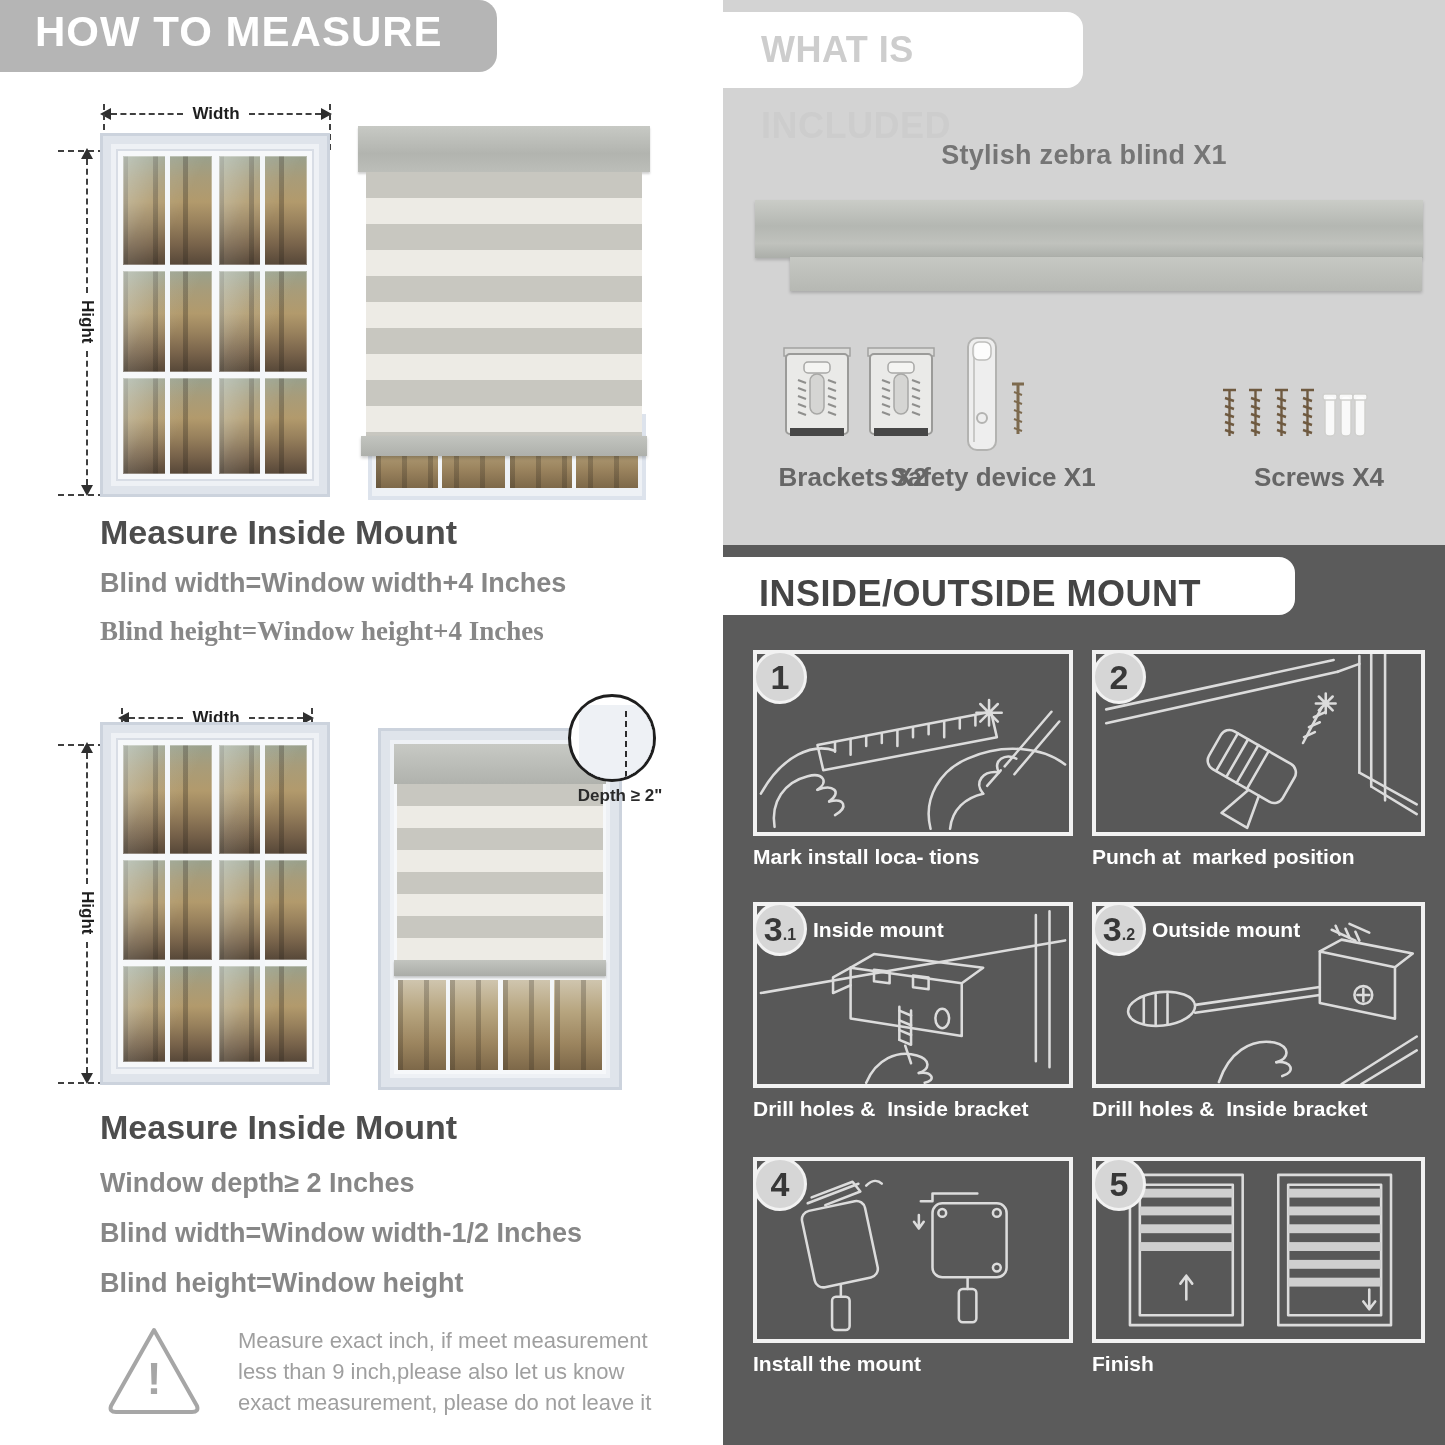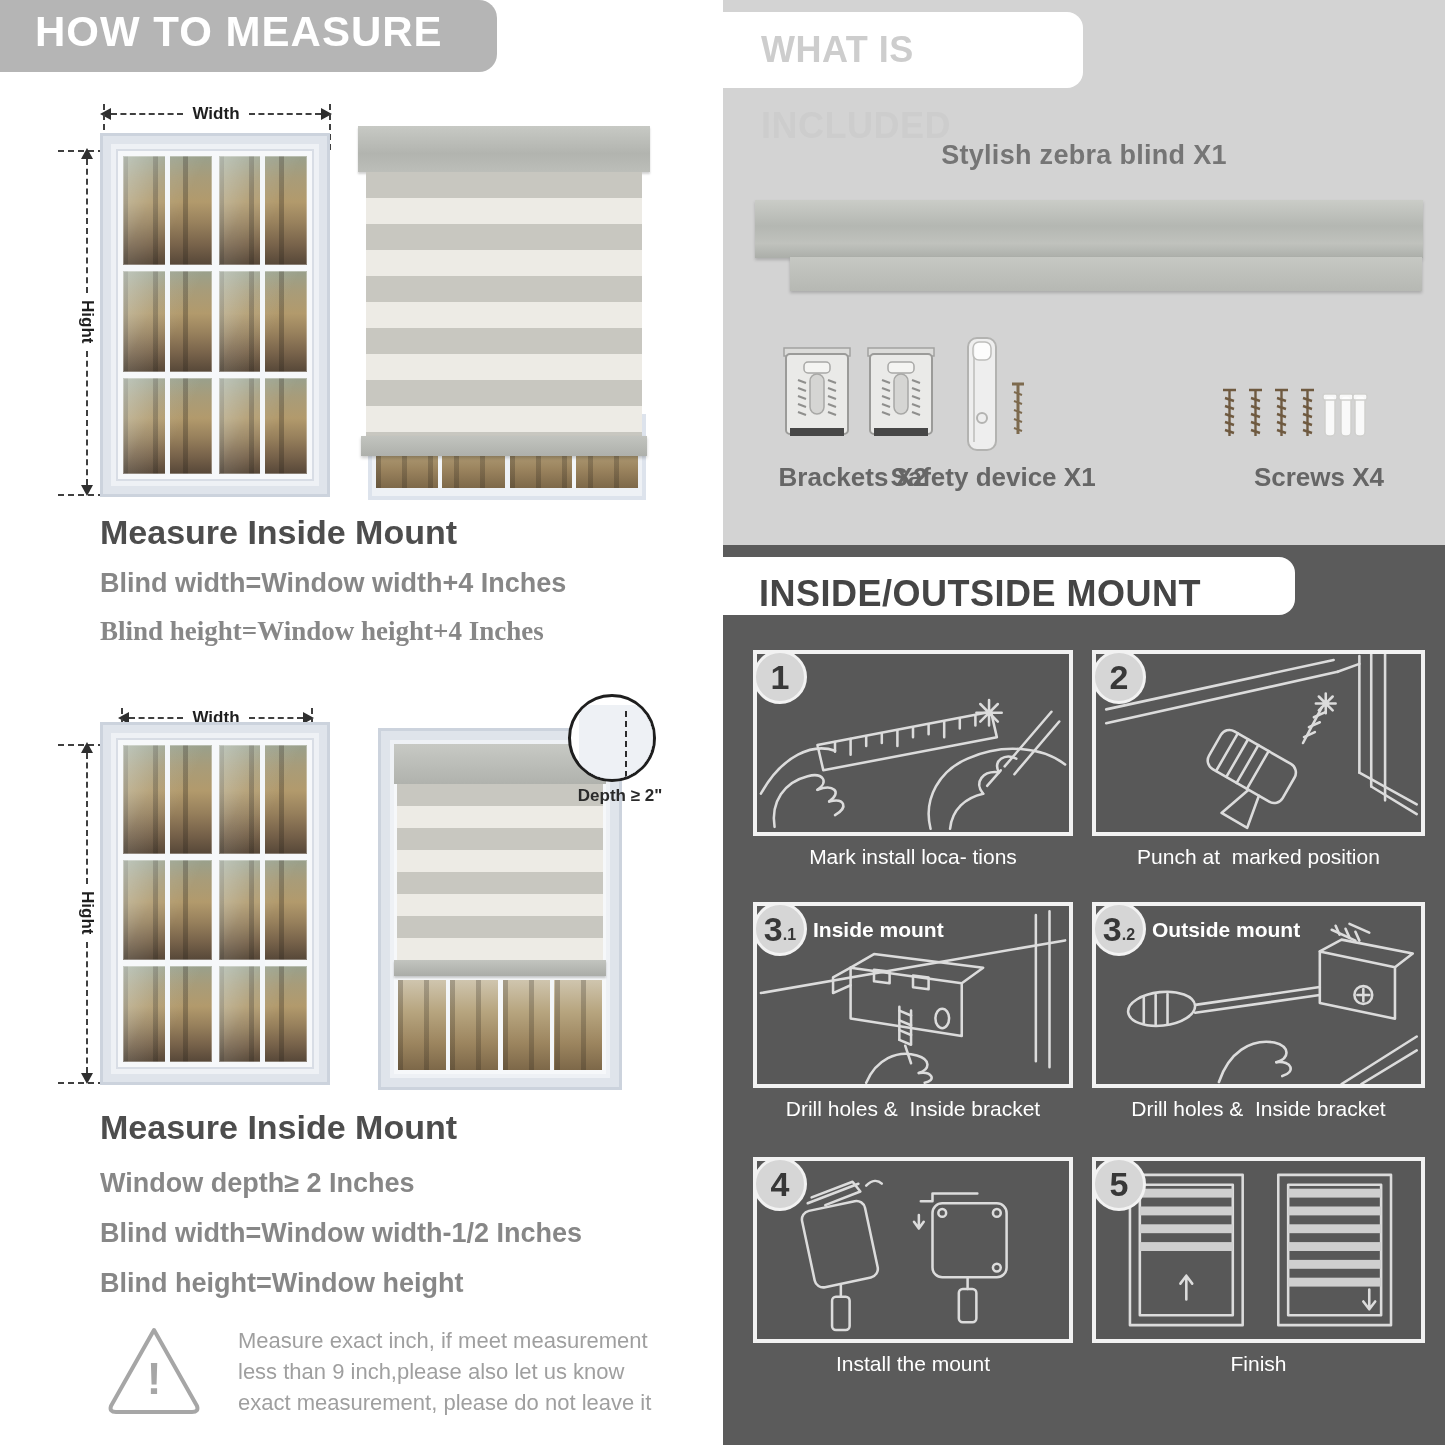--- a/index.html
+++ b/index.html
@@ -107,21 +107,21 @@
                border-radius:0 16px 16px 0; color:#454545; font-weight:bold; font-size:36px;
                letter-spacing:.5px; line-height:74px; padding-left:36px; }
   .panel { position:absolute; }
   .pbox { position:relative; height:186px; border:4px solid #f2f2f2; background:#585858; }
   .badge { position:absolute; left:-4px; top:-4px; width:54px; height:54px; border-radius:50%;
            background:#d6d6d6; border:3px solid #f2f2f2; display:flex; align-items:center;
            justify-content:center; color:#383838; z-index:2; }
   .badge .bn { font-size:34px; font-weight:bold; line-height:1; }
   .badge .bs { font-size:16px; font-weight:bold; margin-top:12px; }
   .ptitle { position:absolute; left:56px; top:12px; font-size:21px; font-weight:bold; color:#ffffff; z-index:2; }
-  .pcap { margin-top:9px; font-size:21px; font-weight:normal; color:#ffffff; white-space:pre-wrap;text-align:center; }
+  .pcap { margin-top:9px; font-size:21px; font-weight:bold; color:#ffffff; white-space:pre-wrap; }
   .pbox svg { position:absolute; inset:0; width:100%; height:100%; }
   .art { stroke:#dcdcdc; fill:none; stroke-width:2.6; stroke-linecap:round; stroke-linejoin:round; }
 </style>
 </head>
 <body>
 
 <div id="canvas">
 
   <div class="left-banner">
     <span>HOW TO MEASURE</span>

